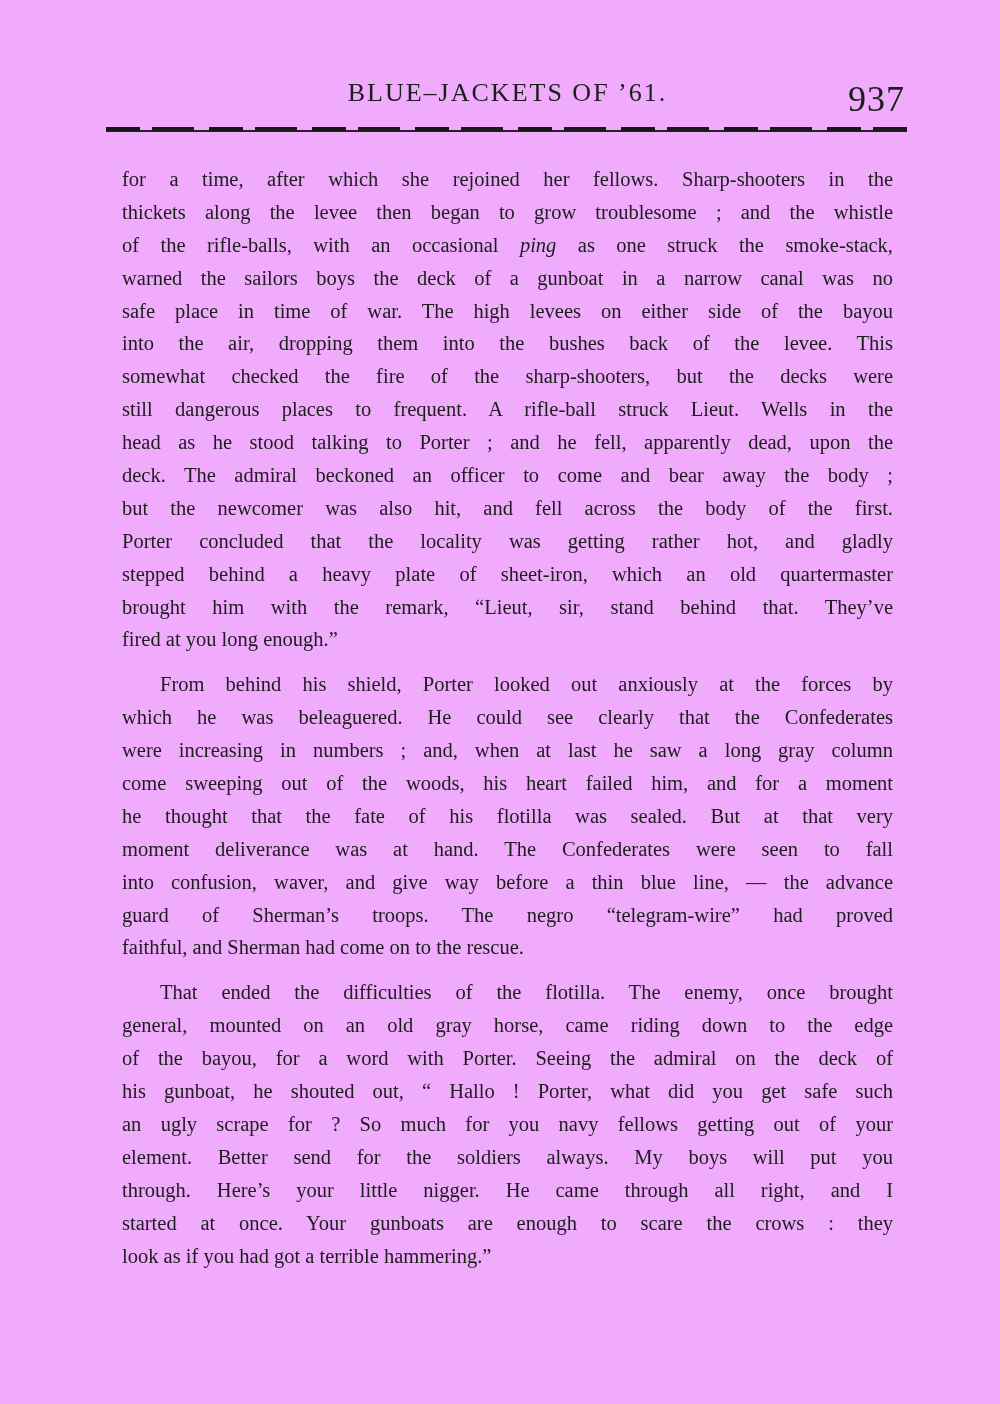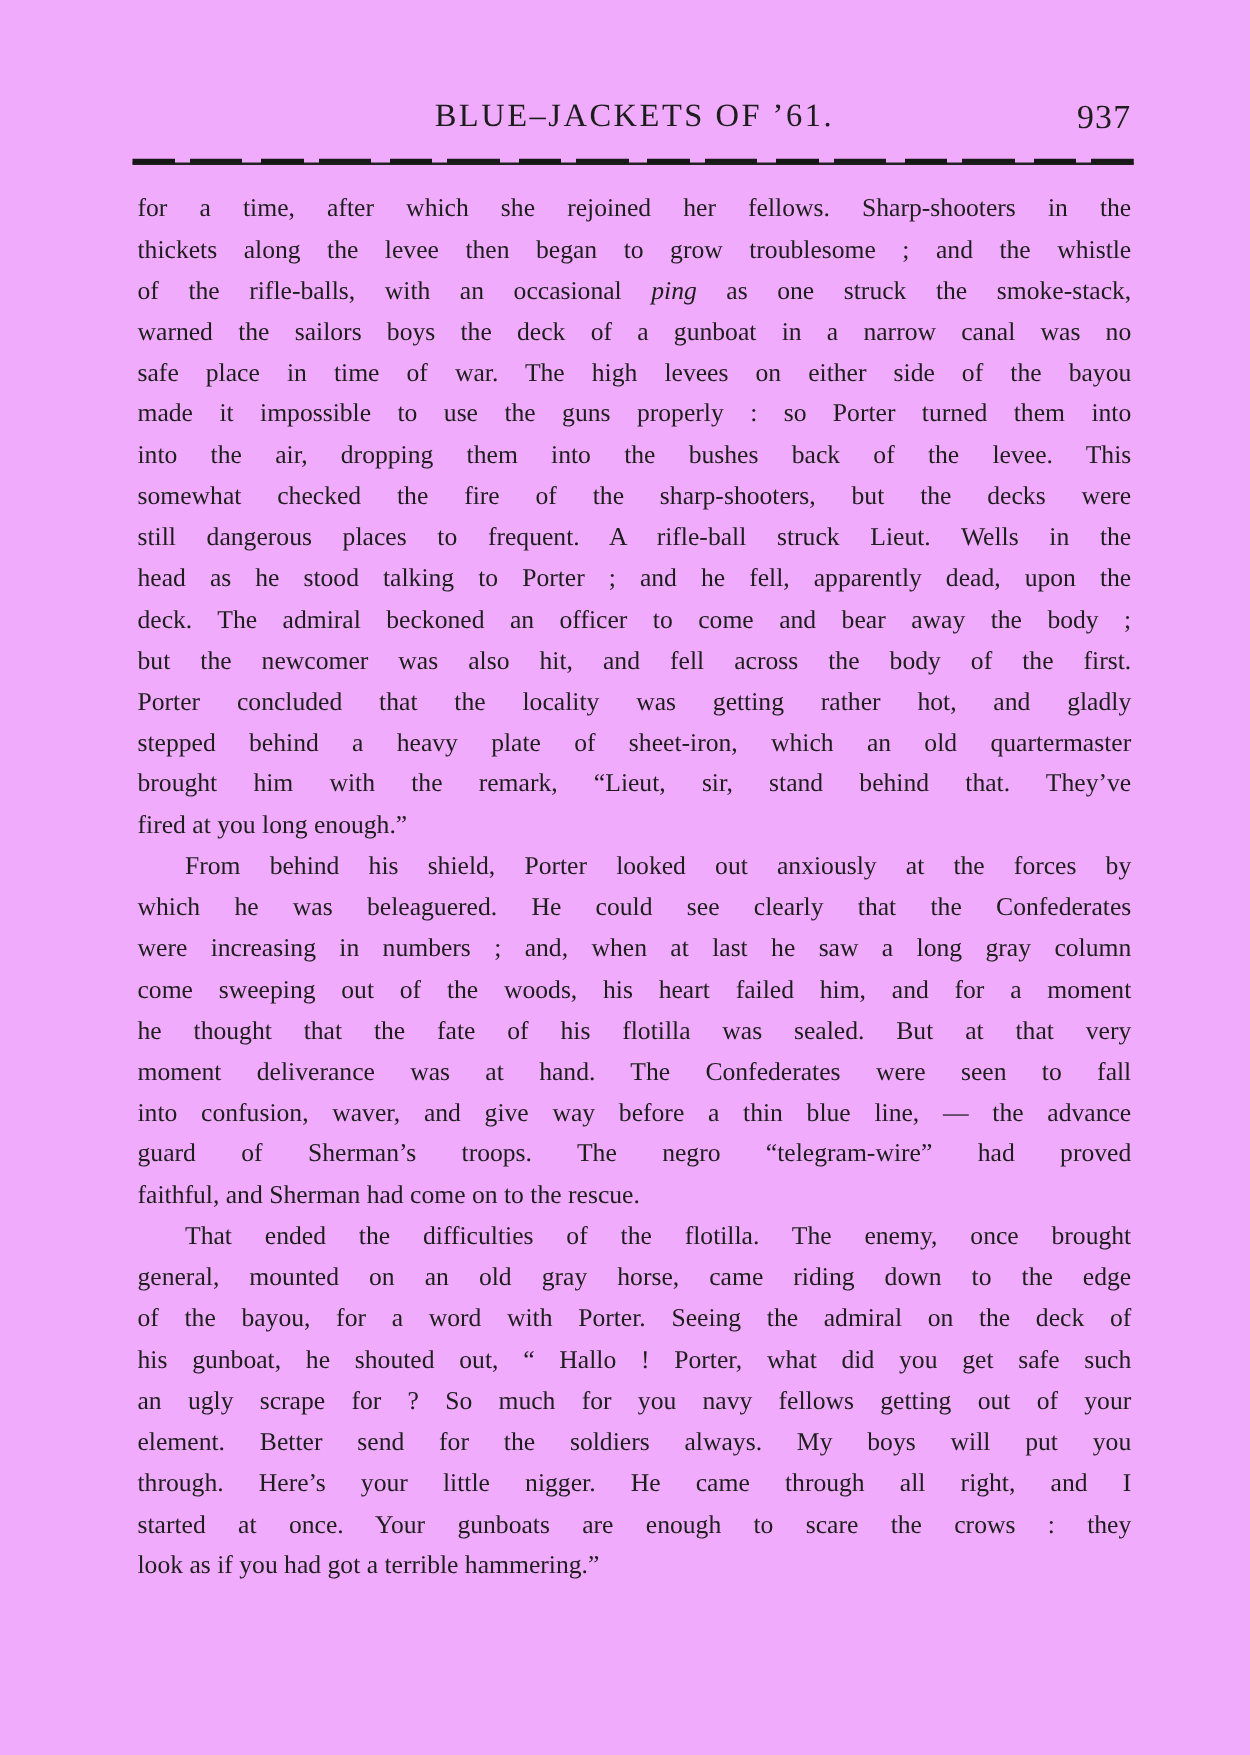--- a/index.html
+++ b/index.html
@@ -30,21 +30,21 @@
     top: 0;
     text-align: center;
     font-size: 26px;
     letter-spacing: 2px;
     white-space: nowrap;
   }
   .page-number {
     position: absolute;
     right: 0;
     top: 0;
-    font-size: 27px;
+    font-size: 36px;
     letter-spacing: 1px;
   }
   
   .header-rule {
     position: absolute;
     left: 106px;
     top: 127px;
     width: 801px;
     height: 7px;
     background:
@@ -59,21 +59,21 @@
     background-repeat: no-repeat, no-repeat;
   }
   .page-body {
     position: absolute;
     left: 110px;
     top: 151px;
     width: 795px;
     font-size: 20.5px;
     line-height: 32.9px;
   }
-  .paragraph { margin: 0; }
+  .paragraph { margin: 12px; }
   .line {
     height: 32.9px;
     text-align: justify;
     text-align-last: justify;
   }
   .line.last {
     text-align-last: left;
   }
   .line.indent {
     padding-left: 38px;
@@ -91,21 +91,20 @@
     <div class="page-number">937</div>
   </div>
   <div class="header-rule"></div>
   <div class="page-body">
       <div class="paragraph">
         <div class="line"><span class="">for a time, after which she rejoined her fellows.  Sharp-shooters in the</span></div>
         <div class="line"><span class="">thickets along the levee then began to grow troublesome ; and the whistle</span></div>
         <div class="line"><span class="">of the rifle-balls, with an occasional </span><span class="italic">ping</span><span class=""> as one struck the smoke-stack,</span></div>
         <div class="line"><span class="">warned the sailors boys the deck of a gunboat in a narrow canal was no</span></div>
         <div class="line"><span class="">safe place in time of war.  The high levees on either side of the bayou</span></div>
-        <div class="line"><span class="">made it impossible to use the guns properly : so Porter turned them into</span></div>
         <div class="line"><span class="">into the air, dropping them into the bushes back of the levee.  This</span></div>
         <div class="line"><span class="">somewhat checked the fire of the sharp-shooters, but the decks were</span></div>
         <div class="line"><span class="">still dangerous places to frequent.  A rifle-ball struck Lieut. Wells in the</span></div>
         <div class="line"><span class="">head as he stood talking to Porter ; and he fell, apparently dead, upon the</span></div>
         <div class="line"><span class="">deck.  The admiral beckoned an officer to come and bear away the body ;</span></div>
         <div class="line"><span class="">but the newcomer was also hit, and fell across the body of the first.</span></div>
         <div class="line"><span class="">Porter concluded that the locality was getting rather hot, and gladly</span></div>
         <div class="line"><span class="">stepped behind a heavy plate of sheet-iron, which an old quartermaster</span></div>
         <div class="line"><span class="">brought him with the remark, “Lieut, sir, stand behind that.  They’ve</span></div>
         <div class="line last"><span class="">fired at you long enough.”</span></div>

